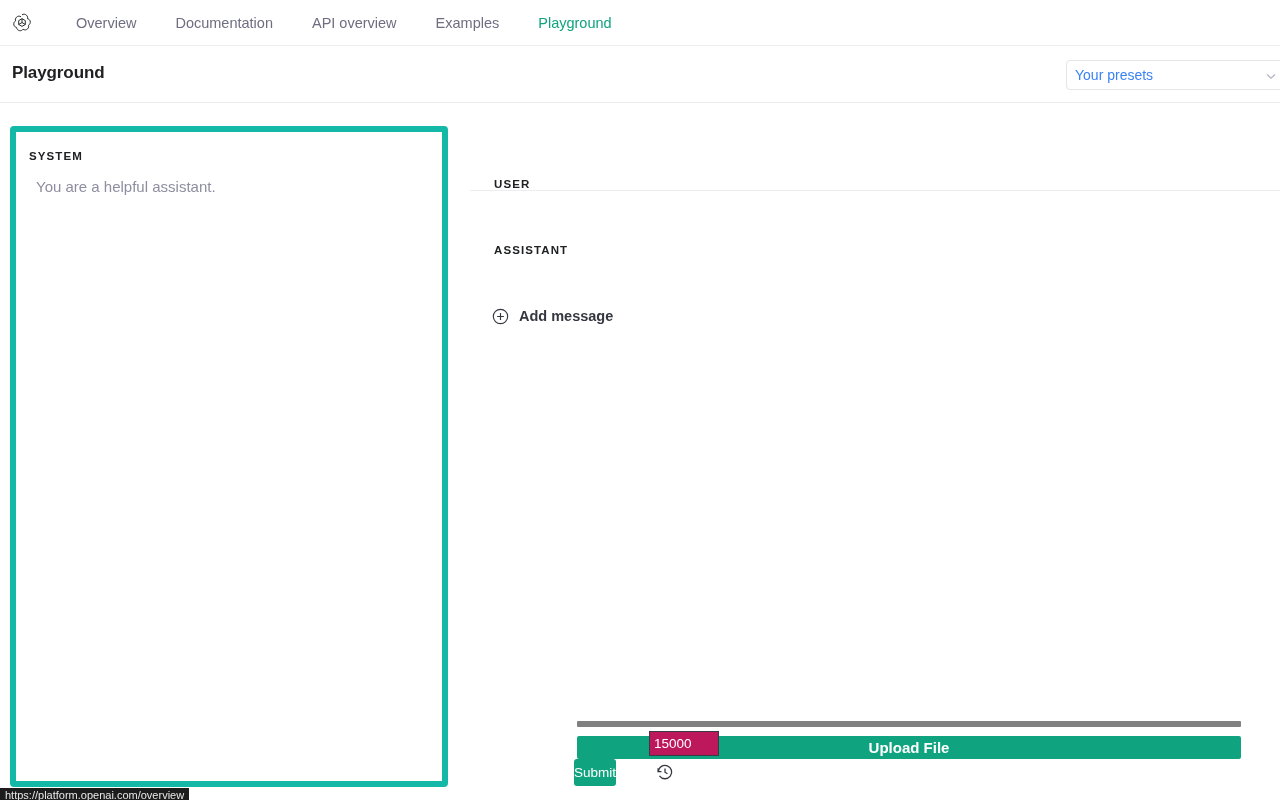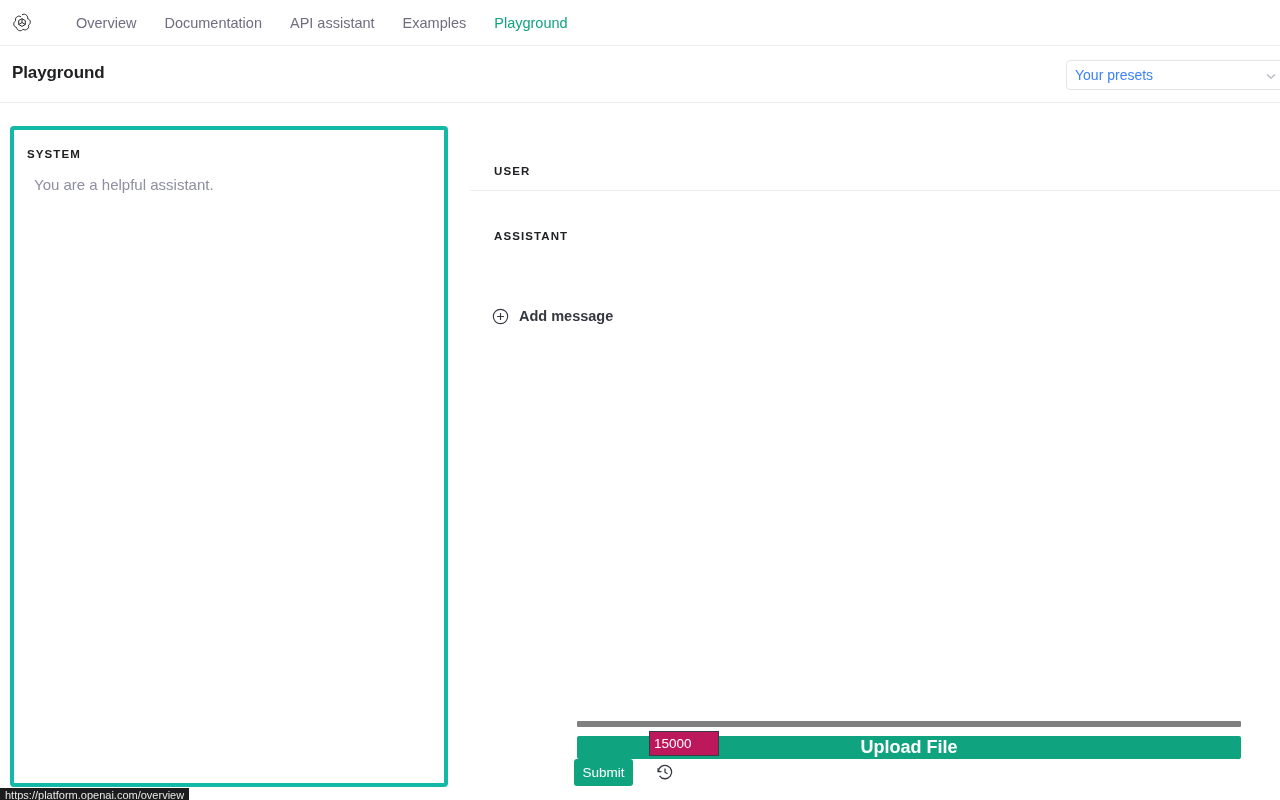--- a/index.html
+++ b/index.html
@@ -25,21 +25,21 @@
     background: #fff;
   }
   .logo {
     margin-left: 10px;
     width: 24px; height: 24px;
     display: flex; align-items: center; justify-content: center;
   }
   .navlinks {
     display: flex;
     align-items: center;
-    gap: 0px;
+    gap: 11px;
     margin-left: 28px;
   }
   .navlink {
     font-size: 14.5px;
     color: #6e6e80;
     padding: 0 14px;
     line-height: 20px;
     white-space: nowrap;
     cursor: pointer;
   }
@@ -88,21 +88,21 @@
     width: 12px; height: 12px;
   }
 
   
   .system-panel {
     position: absolute;
     left: 10px;
     top: 126px;
     width: 438px;
     height: 661px;
-    border: 4px solid #14b8a6;
+    border: 6px solid #14b8a6;
     border-radius: 4px;
     background: #fff;
   }
   .system-label {
     position: absolute;
     left: 13px;
     top: 18px;
     font-size: 11.5px;
     font-weight: bold;
     letter-spacing: 1.1px;
@@ -117,21 +117,21 @@
     color: #8e8ea0;
     line-height: 22px;
   }
 
   
   .msg-row {
     position: absolute;
     left: 470px;
     width: 810px;
     display: flex;
-    align-items: center;
+    align-items: flex-end;
   }
   .msg-row.user      { top: 126px; height: 65px; border-bottom: 1px solid #ececf1; }
   .msg-row.assistant { top: 191px; height: 65px; }
   .msg-role {
     width: 98px;
     flex: none;
     font-size: 11.5px;
     font-weight: bold;
     letter-spacing: 1.1px;
     color: #202123;
@@ -169,21 +169,21 @@
   .upload-btn {
     position: absolute;
     left: 577px;
     top: 736px;
     width: 664px;
     height: 23px;
     background: #10a37f;
     border: none;
     border-radius: 2px;
     color: #ffffff;
-    font-size: 18px;
+    font-size: 15px;
     font-weight: bold;
     font-family: "Liberation Sans", sans-serif;
     cursor: pointer;
   }
   .track-bar {
     position: absolute;
     left: 577px;
     top: 721px;
     width: 664px;
     height: 6px;
@@ -203,21 +203,21 @@
     font-size: 13.5px;
     font-family: "Liberation Sans", sans-serif;
     padding-left: 4px;
     line-height: 23px;
     cursor: text;
   }
   .submit-btn {
     position: absolute;
     left: 574px;
     top: 759px;
-    width: 59px;
+    width: 42px;
     height: 27px;
     background: #10a37f;
     border: none;
     border-radius: 3px;
     color: #ffffff;
     font-size: 13.5px;
     font-family: "Liberation Sans", sans-serif;
     cursor: pointer;
   }
   .history-btn {
@@ -251,21 +251,21 @@
   <div class="logo">
     <svg width="22" height="22" viewBox="0 0 24 24" fill="none" stroke="#202123" stroke-width="1.05">
       <path d="M12 3.1c1.6-1.1 3.7-.9 5.05.5 1 1 1.3 2.45.95 3.7 1.35.25 2.5 1.25 2.9 2.65.5 1.8-.3 3.65-1.85 4.55.45 1.3.15 2.8-.9 3.85-1.35 1.35-3.4 1.55-5 .5-.85 1.1-2.2 1.75-3.65 1.55-1.85-.25-3.25-1.75-3.45-3.55-1.35-.25-2.5-1.25-2.9-2.65-.5-1.8.3-3.65 1.85-4.55-.45-1.3-.15-2.8.9-3.85C7.25 4.35 9.3 4.15 10.9 5.2"></path>
       <path d="M12 7.3 15.6 9.4v4.2L12 15.7 8.4 13.6V9.4L12 7.3z"></path>
       <path d="M12 7.3v4.2l3.6 2.1M12 11.5 8.4 13.6"></path>
     </svg>
   </div>
   <div class="navlinks">
     <div class="navlink">Overview</div>
     <div class="navlink">Documentation</div>
-    <div class="navlink">API assistant</div>
+    <div class="navlink">API overview</div>
     <div class="navlink">Examples</div>
     <div class="navlink active">Playground</div>
   </div>
 </div>
 
 <div class="pageheader">
   <div class="page-title">Playground</div>
 </div>
 
 <div class="presets">

